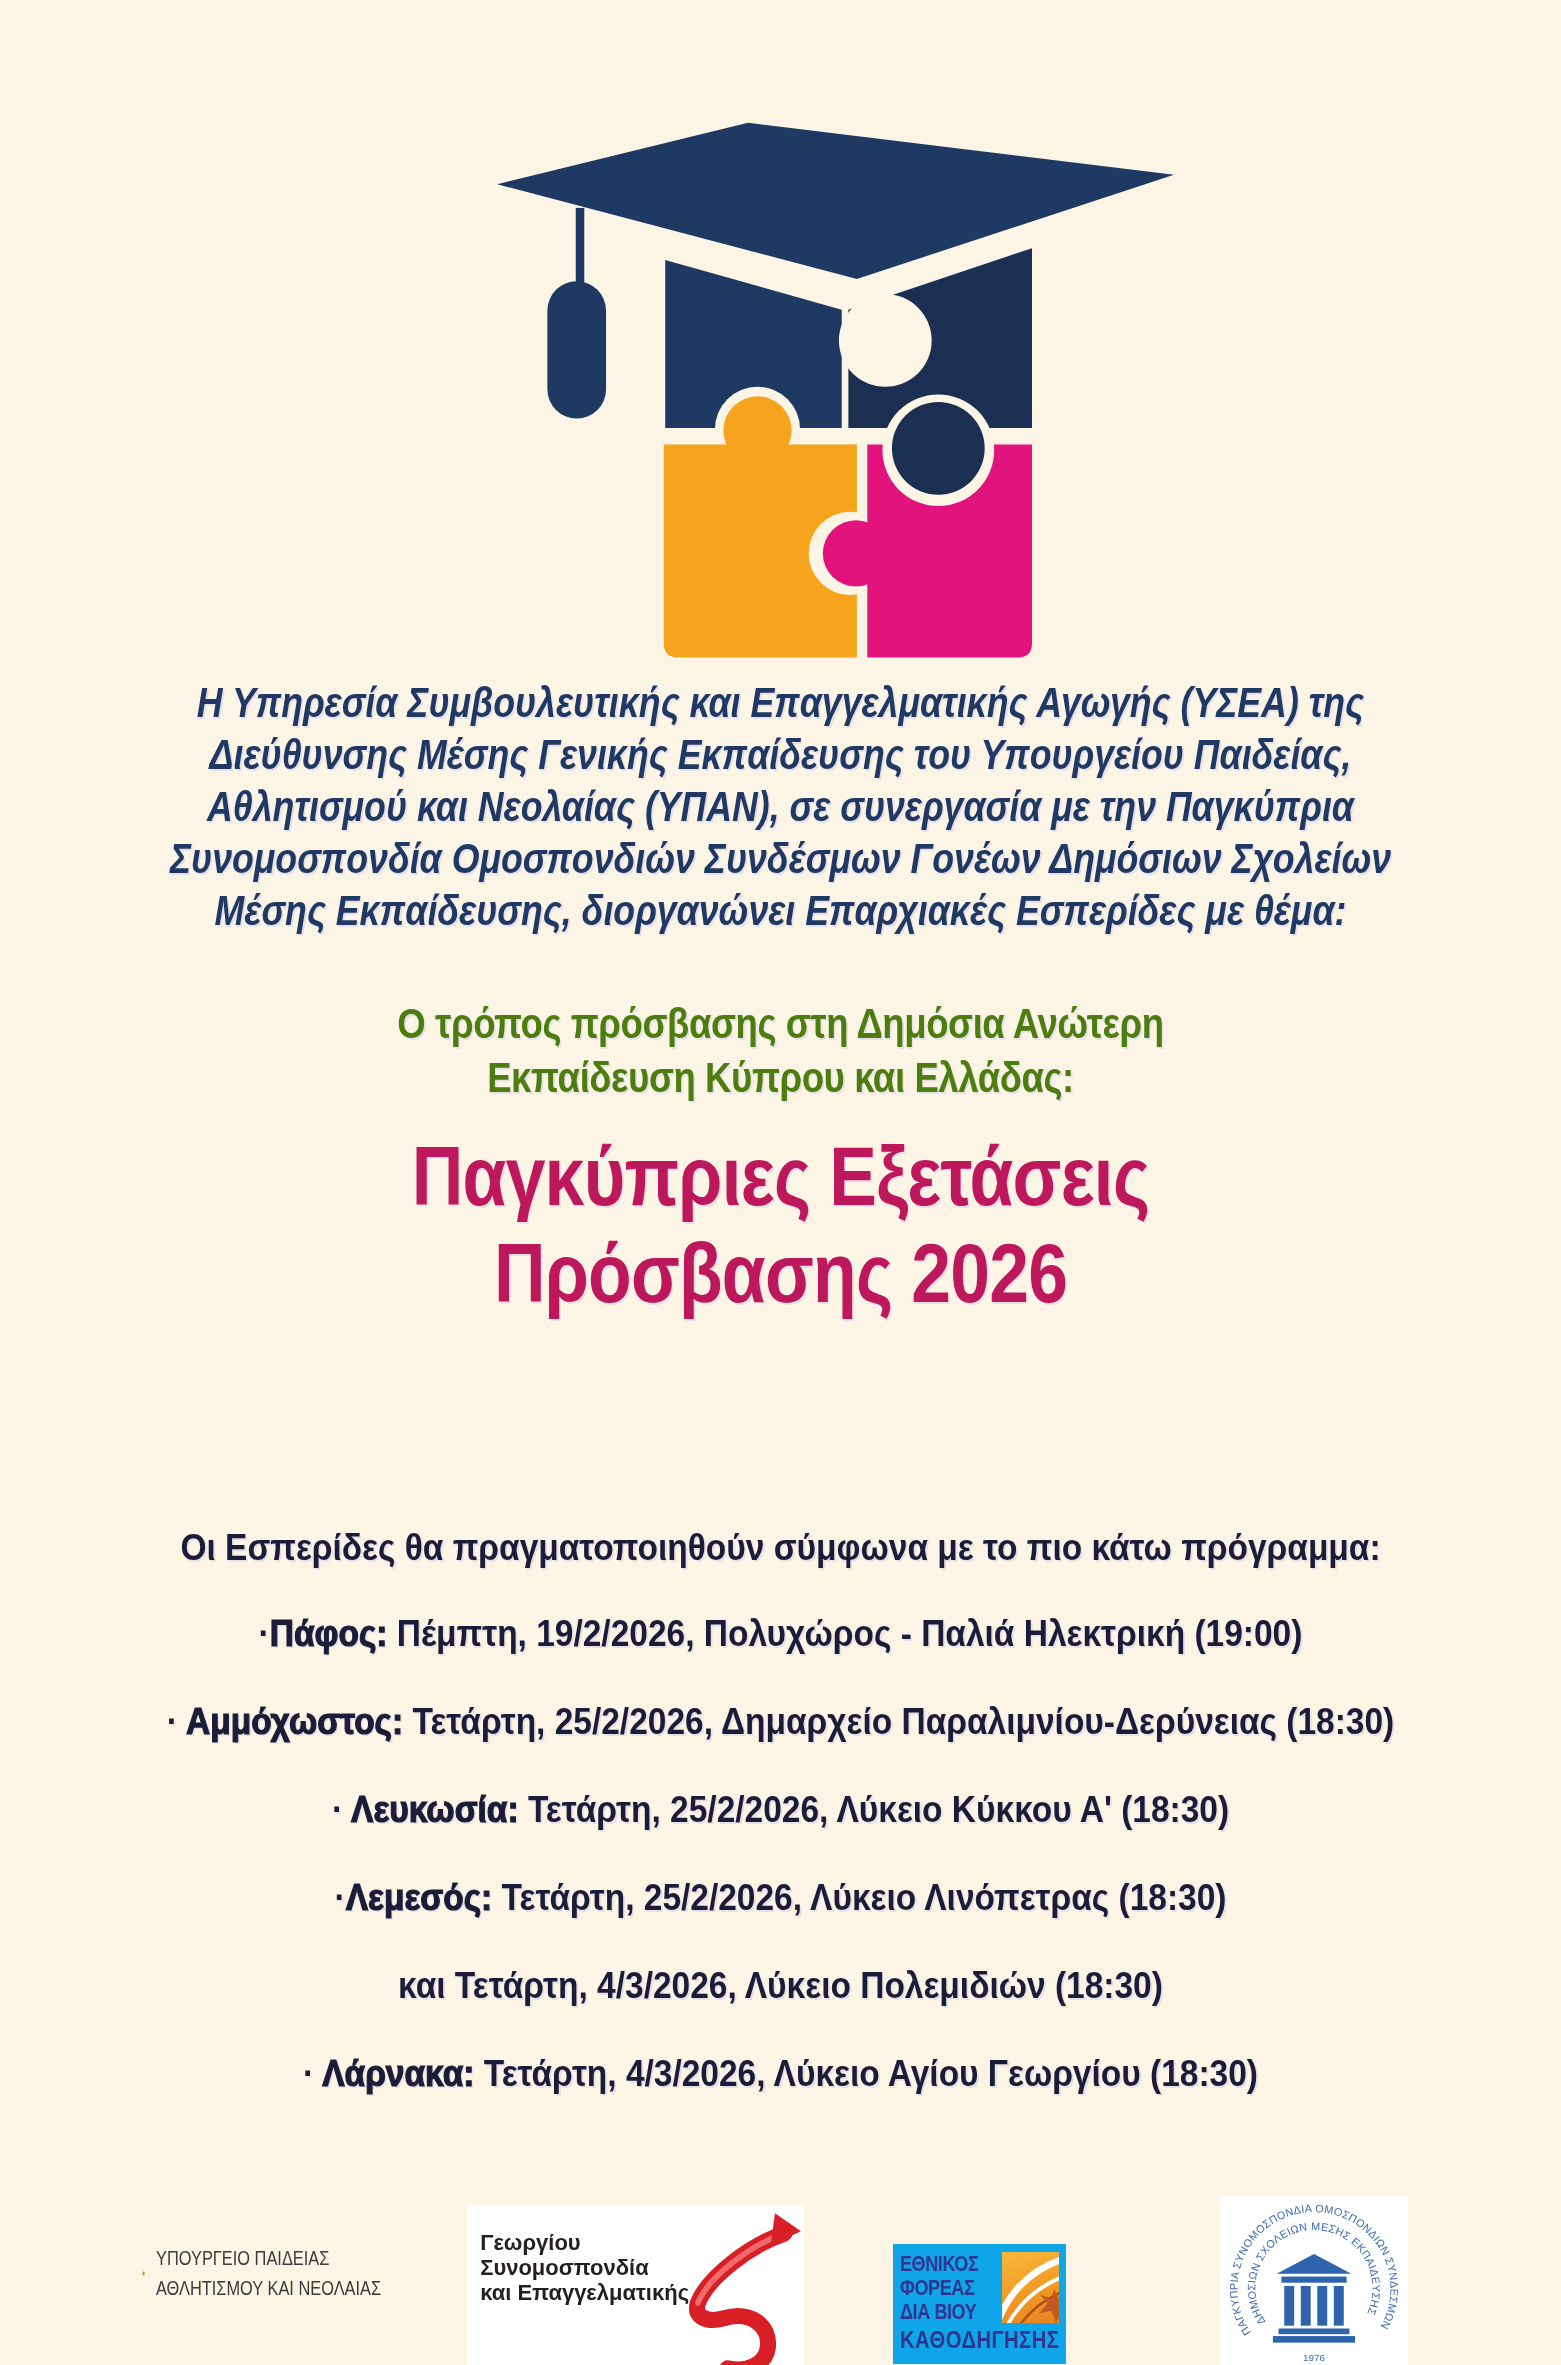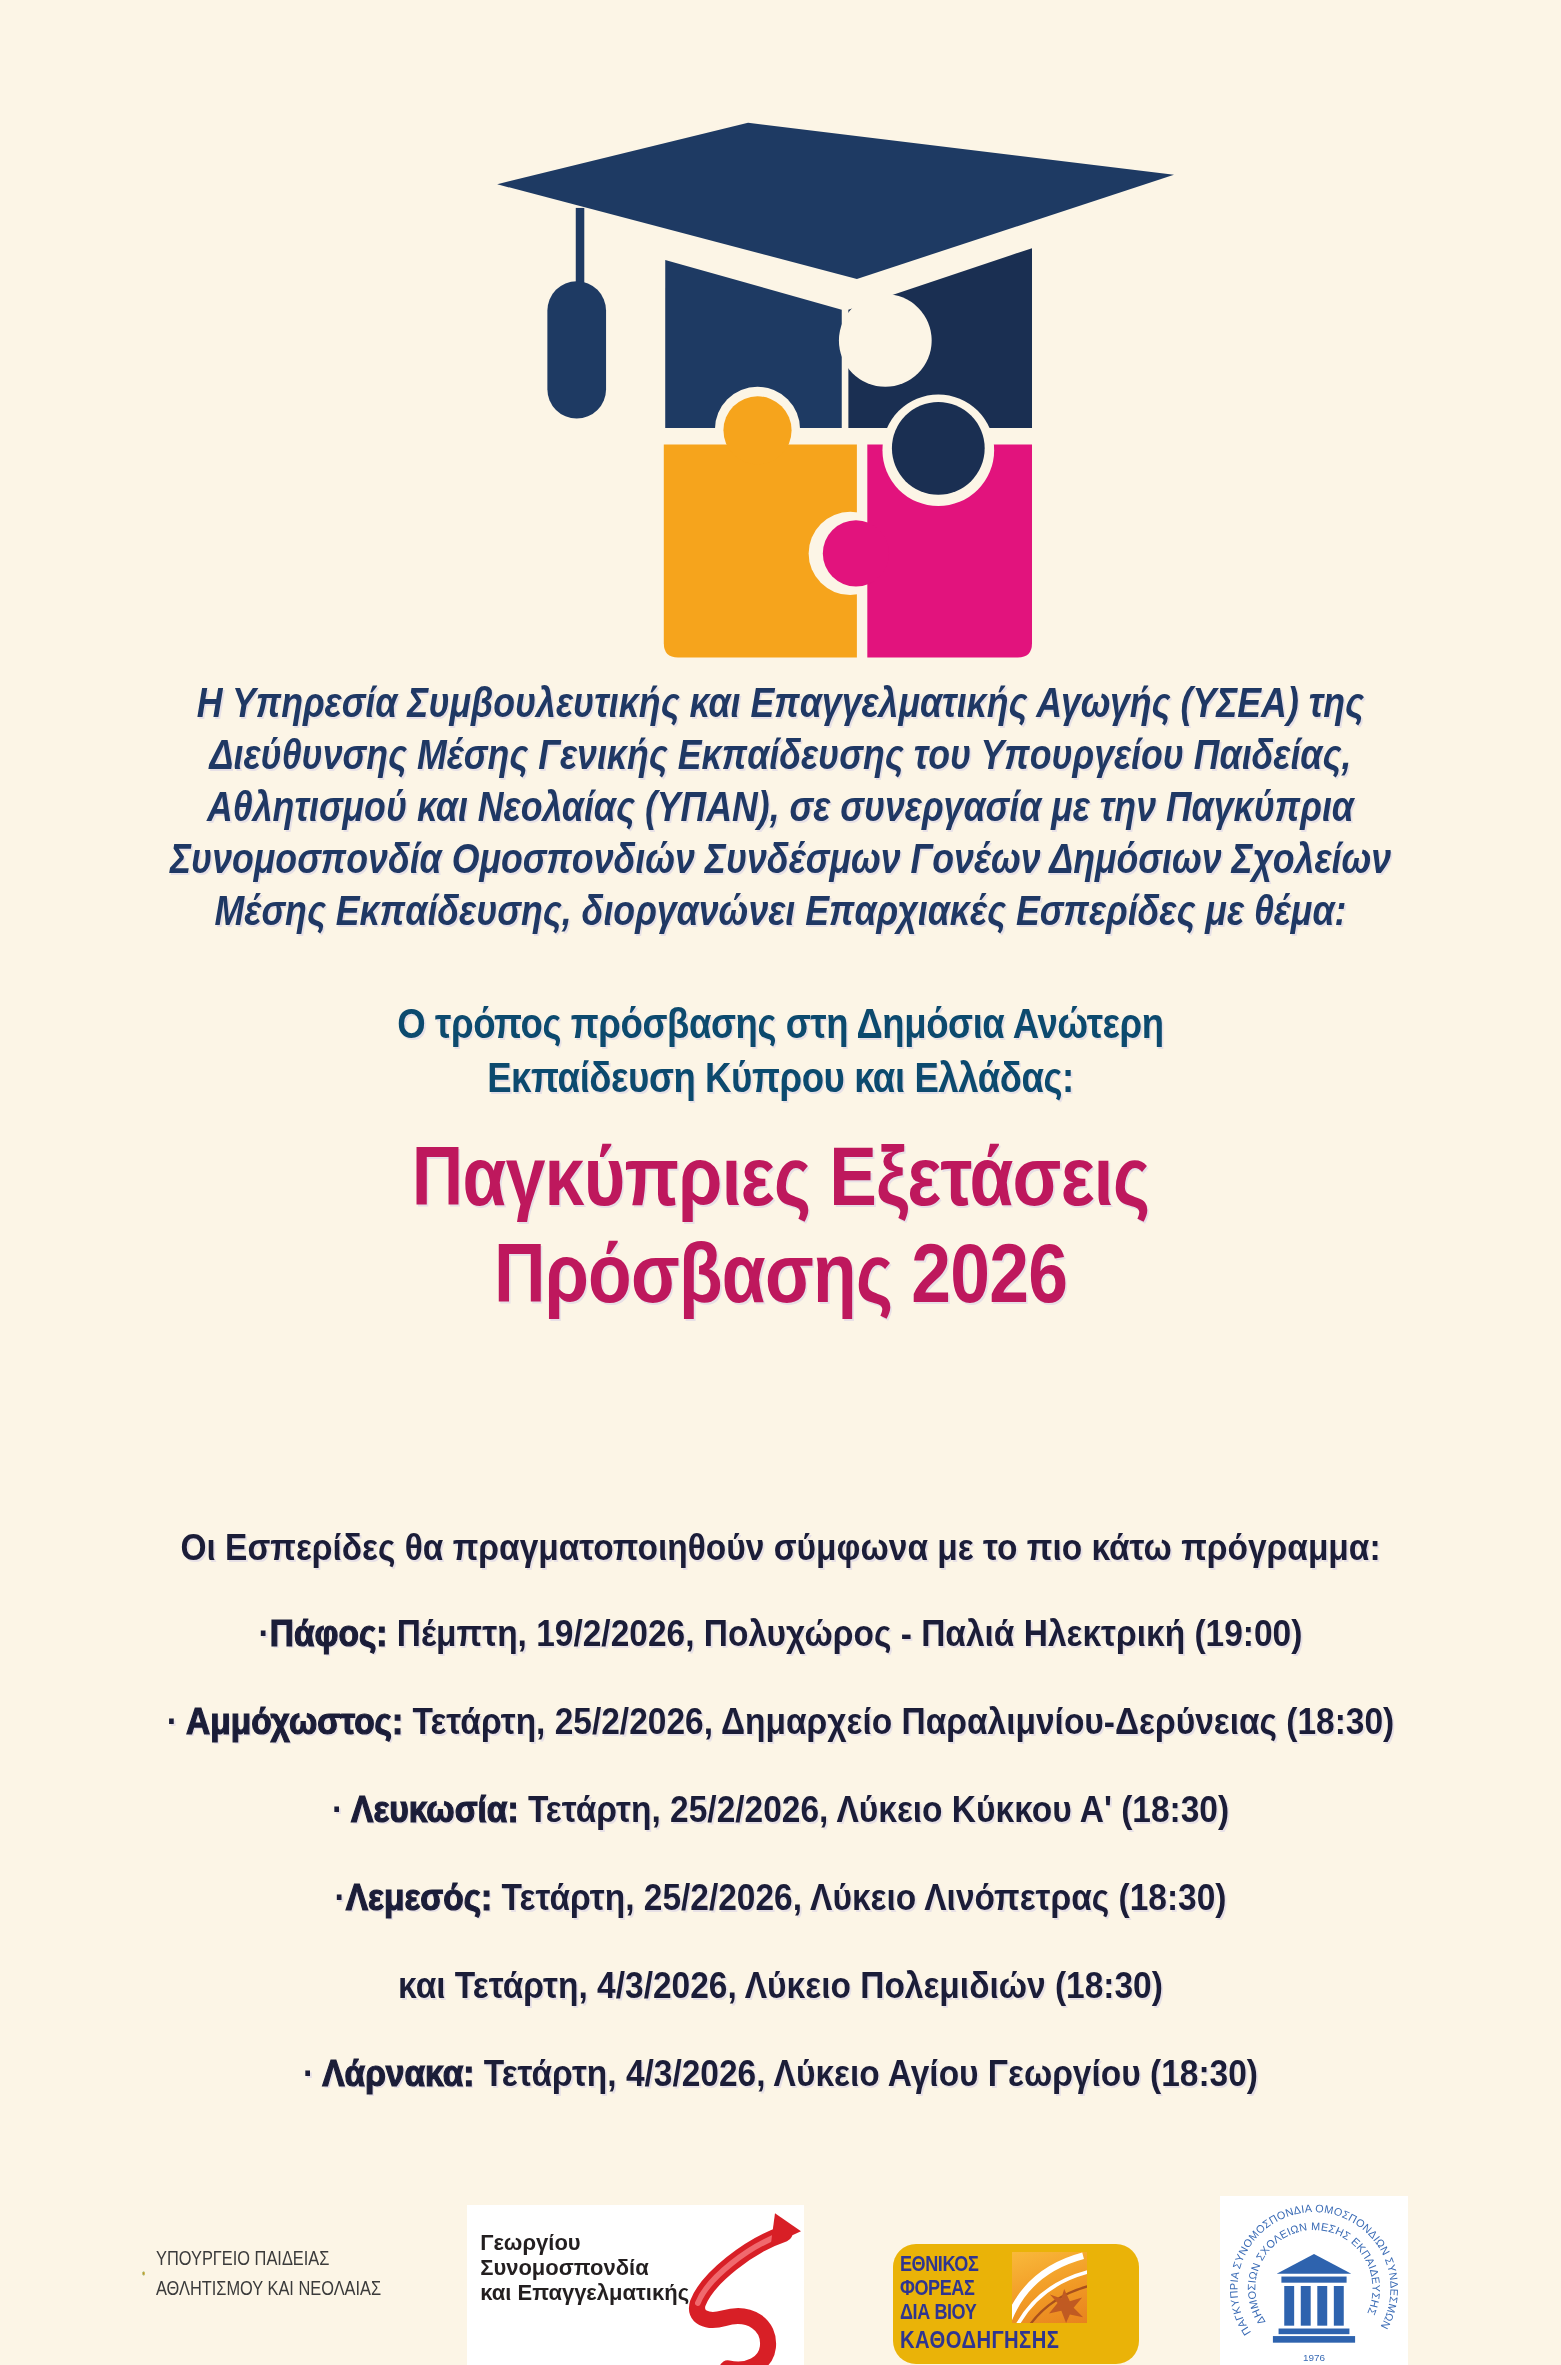--- a/index.html
+++ b/index.html
@@ -10,39 +10,39 @@
   }
   .abs{position:absolute;}
   .center{left:0;width:1561px;text-align:center;}
   .condense{display:block;transform:scaleX(0.85);transform-origin:50% 50%;}
   .condense95{display:block;transform:scaleX(0.93);transform-origin:50% 50%;}
   .soft{text-shadow:1.9px 1.9px 0 rgba(214,206,230,0.55);}
 
   
   .intro{top:677px;color:#1F3864;font-size:42px;font-weight:700;font-style:italic;line-height:52px;}
   
-  .subtitle{top:996px;color:#0c4a6e;font-size:43px;font-weight:700;line-height:54px;letter-spacing:-0.5px;}
+  .subtitle{top:996px;color:#4d7c0f;font-size:43px;font-weight:700;line-height:54px;letter-spacing:-0.5px;}
   
   .title{top:1128px;color:#be185d;font-size:84px;font-weight:700;line-height:97px;letter-spacing:-0.9px;}
   
   .schedule{top:1526px;color:#1B1D38;}
   .schedule .row{font-size:36px;font-weight:700;line-height:44px;margin-bottom:44px;white-space:nowrap;}
   .schedule .row .city{-webkit-text-stroke:1.2px #1B1D38;}
   .schedule .heading{margin-bottom:42px;}
 
   
   .logo-ministry{left:142px;top:2214px;width:303px;height:118px;display:flex;align-items:center;gap:11px;}
   .ministry-text{color:#3B3B3B;font-size:21px;font-weight:500;line-height:30px;white-space:nowrap;transform:scaleX(0.78);transform-origin:0 50%;}
 
   .logo-dmge{left:467px;top:2205px;width:337px;height:182px;background:#ffffff;box-sizing:border-box;padding:11.4px 8.5px 8.5px 13.2px;}
   .dmge-top{color:#77787B;font-size:21px;line-height:24px;font-weight:400;}
   .dmge-bottom{color:#231F20;font-size:22px;line-height:25px;font-weight:700;margin-top:13.2px;}
   .dmge-arrow{position:absolute;right:2.8px;top:6.6px;}
 
-  .logo-forea{left:893px;top:2244px;width:246px;height:120px;background:#eab308;box-sizing:border-box;padding:7.6px 6.6px;border-radius:23px;}
+  .logo-forea{left:893px;top:2244px;width:173px;height:120px;background:#0ea5e9;box-sizing:border-box;padding:7.6px 6.6px;}
   .forea-grid{display:flex;}
   .forea-lines{width:106px;color:#2F3590;font-size:22px;font-weight:700;line-height:24px;letter-spacing:-0.5px;transform:scaleX(0.82);transform-origin:0 50%;white-space:nowrap;}
   .forea-art{width:75px;height:71px;position:relative;background:linear-gradient(160deg,#F9B93B 0%,#F19A25 55%,#E8821E 100%);overflow:hidden;margin-left:6.6px;}
   .forea-last{color:#2F3590;font-size:23px;font-weight:700;letter-spacing:0.5px;margin-top:3.8px;transform:scaleX(0.88);transform-origin:0 50%;white-space:nowrap;}
 
   .logo-confed{left:1220px;top:2196px;width:188px;height:197px;background:#ffffff;}
 </style>
 </head>
 <body>
 

